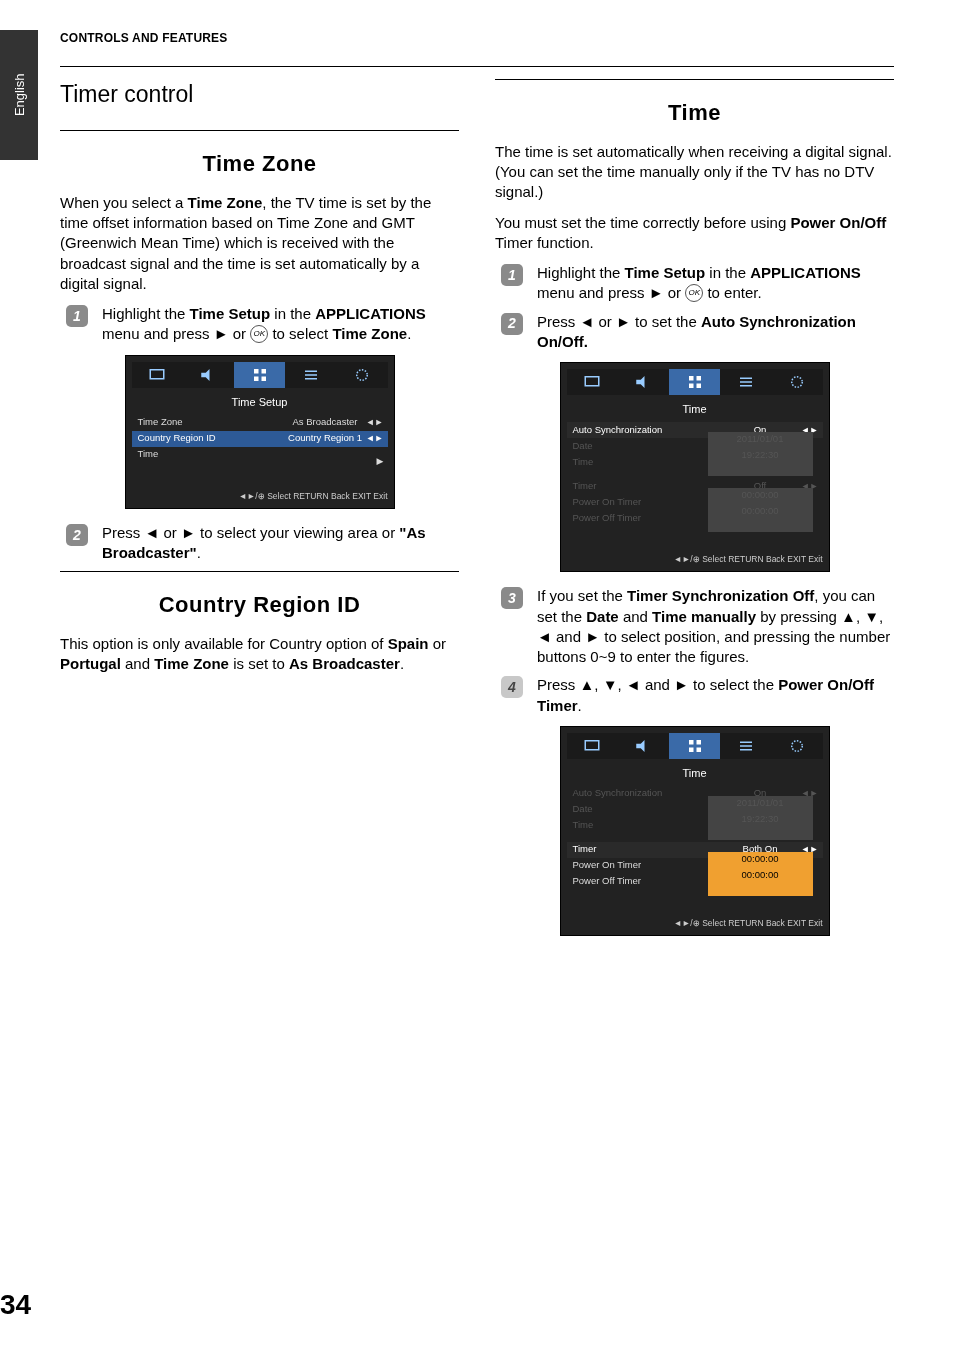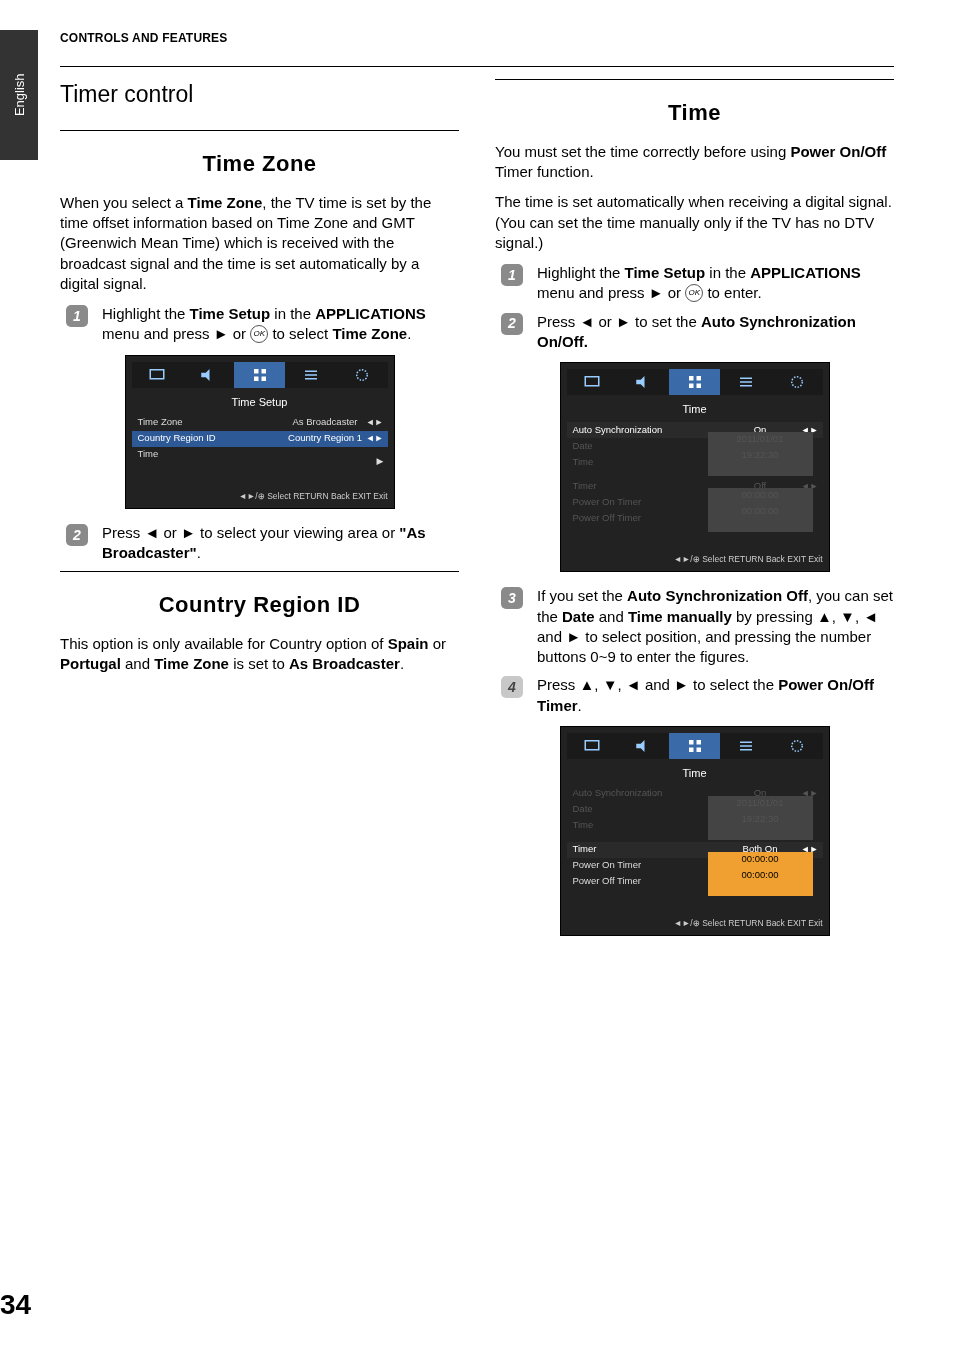--- a/index.html
+++ b/index.html
@@ -178,22 +178,22 @@
     <div class="rule-top">
       <h2 class="section-title">Country Region ID</h2>
     </div>
     <p>This option is only available for Country option of <b>Spain</b> or <b>Portugal</b> and <b>Time Zone</b> is set to <b>As Broadcaster</b>.</p>
   </div>
 
   <div class="col">
     <div class="rule-top" style="margin-top:0;">
       <h2 class="section-title">Time</h2>
     </div>
+    <p>The time is set automatically when receiving a digital signal. (You can set the time manually only if the TV has no DTV signal.)</p>
     <p>You must set the time correctly before using <b>Power On/Off</b> Timer function.</p>
-    <p>The time is set automatically when receiving a digital signal. (You can set the time manually only if the TV has no DTV signal.)</p>
 
     <div class="step">
       <div class="bullet">1</div>
       <div class="step-text">Highlight the <b>Time Setup</b> in the <b>APPLICATIONS</b> menu and press ► or <span class="ok-symbol">OK</span> to enter.</div>
     </div>
     <div class="step">
       <div class="bullet">2</div>
       <div class="step-text">Press ◄ or ► to set the <b>Auto Synchronization On/Off.</b></div>
     </div>
 
@@ -266,21 +266,21 @@
             <div class="value">
               <span class="value-inner">00:00:00</span>
             </div>
           </div>
         </div>
       <div class="ss-footer">◄►/⊕ Select RETURN Back EXIT Exit</div>
     </div>
 
     <div class="step">
       <div class="bullet">3</div>
-      <div class="step-text">If you set the <b>Auto Synchronization Off</b>, you can set the <b>Date</b> and <b>Time manually</b> by pressing ▲, ▼, ◄ and ► to select position, and pressing the number buttons 0~9 to enter the figures.</div>
+      <div class="step-text">If you set the <b>Timer Synchronization Off</b>, you can set the <b>Date</b> and <b>Time manually</b> by pressing ▲, ▼, ◄ and ► to select position, and pressing the number buttons 0~9 to enter the figures.</div>
     </div>
     <div class="step">
       <div class="bullet" style="background:#c8c8c8;color:#444">4</div>
       <div class="step-text">Press ▲, ▼, ◄ and ► to select the <b>Power On/Off Timer</b>.</div>
     </div>
 
     <div class="screenshot">
       <div class="ss-tabs">
         <div class="ss-tab">
             <svg viewBox="0 0 24 24">

